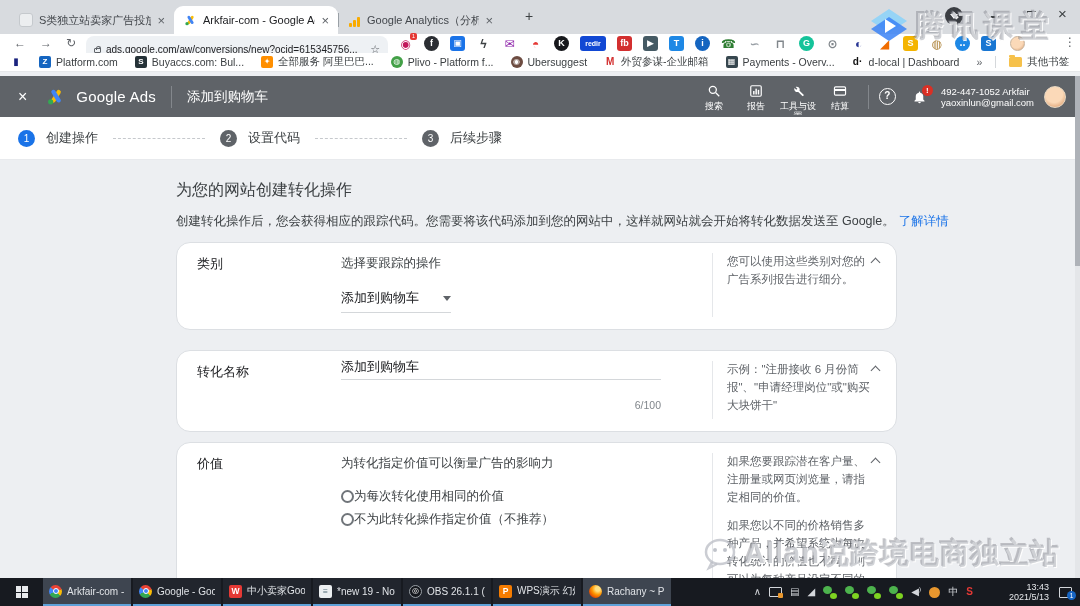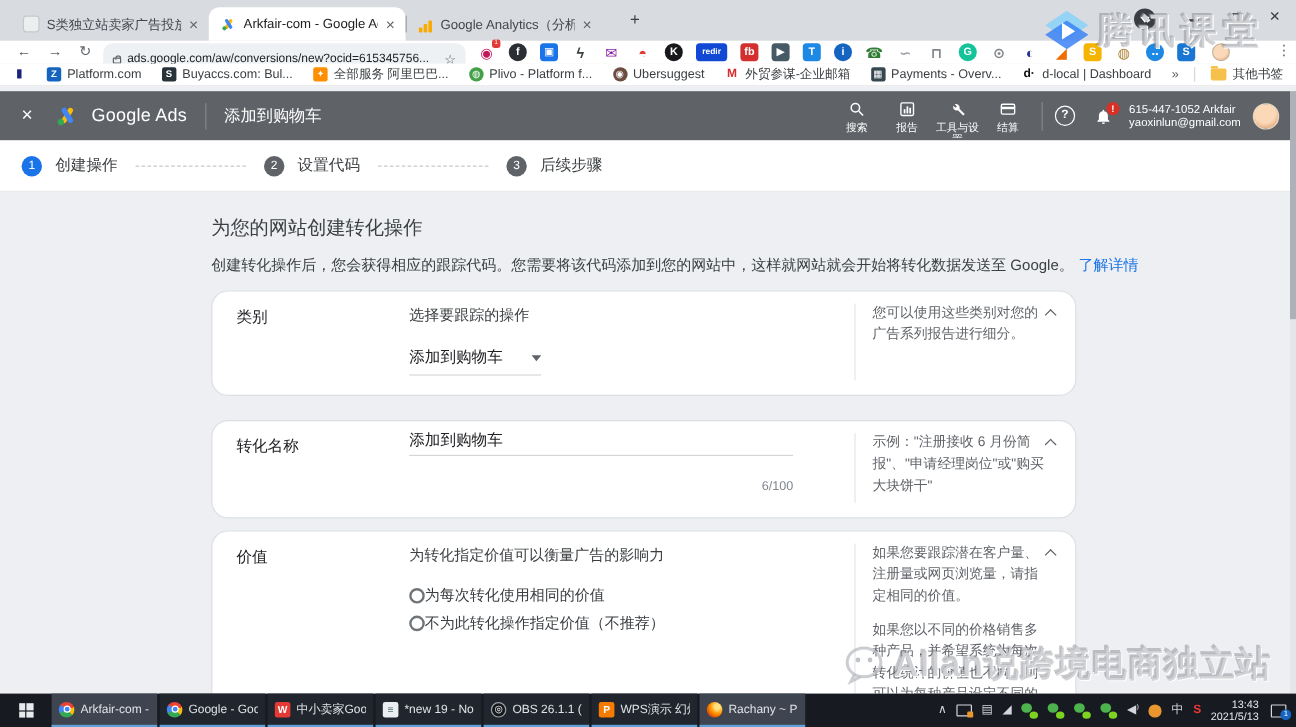--- a/index.html
+++ b/index.html
@@ -140,21 +140,21 @@
   .ic-obs{width:13px;height:13px;border-radius:50%;background:#14171c;border:1px solid #9aa0a6;color:#fff;
           font-size:8px;display:flex;align-items:center;justify-content:center;flex:none;line-height:1;}
   .tray{margin-left:auto;display:flex;align-items:center;gap:8px;padding-right:8px;}
   .tr-txt{font-size:10px;color:#d3d6da;line-height:1;}
   .tr-wechat{position:relative;width:14px;height:13px;flex:none;}
   .tr-wechat::before{content:"";position:absolute;left:0;top:0;width:9px;height:8px;background:#4db34d;border-radius:50%;}
   .tr-wechat::after{content:"";position:absolute;right:0;bottom:0;width:7px;height:6px;background:#7ed321;border-radius:50%;}
   .tr-display{width:13px;height:10px;border:1.2px solid #d3d6da;border-radius:1px;position:relative;}
   .tr-display::after{content:"";position:absolute;right:-2px;bottom:-2px;width:5px;height:5px;background:#e8972e;border-radius:1px;}
   .tr-dot{width:11px;height:11px;border-radius:50%;}
-  .clock{text-align:right;font-size:9px;line-height:10px;color:#e6e8eb;}
+  .clock{text-align:right;font-size:9px;line-height:10px;color:#e6e8eb;margin-left:28px;}
   .notif{position:relative;width:13px;height:11px;border:1.2px solid #d3d6da;border-radius:1px;margin-left:2px;}
   .nbadge{position:absolute;right:-5px;bottom:-3px;width:9px;height:9px;background:#1765c2;border-radius:50%;
           color:#fff;font-size:6.5px;line-height:9px;text-align:center;}
 
   
   .wm{position:absolute;z-index:50;pointer-events:none;font-weight:bold;
       color:rgba(178,181,189,.6);
       text-shadow:1px 1px 0 rgba(255,255,255,.92),-1px -1px 0 rgba(100,100,108,.35);}
   .wm-top{right:26px;top:6px;font-size:30px;letter-spacing:5px;display:flex;align-items:center;gap:4px;}
   .wm-bottom{left:702px;top:534px;font-size:29px;letter-spacing:1px;display:flex;align-items:center;gap:2px;}
@@ -338,21 +338,21 @@
       </div>
     <span class="hsep"></span>
     <span class="help-c">?</span>
     <span class="bell">
       <svg width="15" height="16" viewBox="0 0 24 24" fill="#fff">
           <path d="M12 22a2 2 0 0 0 2-2h-4a2 2 0 0 0 2 2zm6-6v-5a6 6 0 0 0-5-5.9V4a1 1 0 1 0-2 0v1.1A6 6 0 0 0 6 11v5l-2 2v1h16v-1l-2-2z"></path>
         </svg>
       <span class="bbadge">!</span>
     </span>
     <div class="account">
-      <div>615-447-1052 Arkfair</div>
+      <div>492-447-1052 Arkfair</div>
       <div>yaoxinlun@gmail.com</div>
     </div>
     <span class="hd-av"></span>
   </div>
 
   <div class="stepper">
       <div class="step active">
         <span class="snum">1</span>
         <span>创建操作</span>
       </div>

